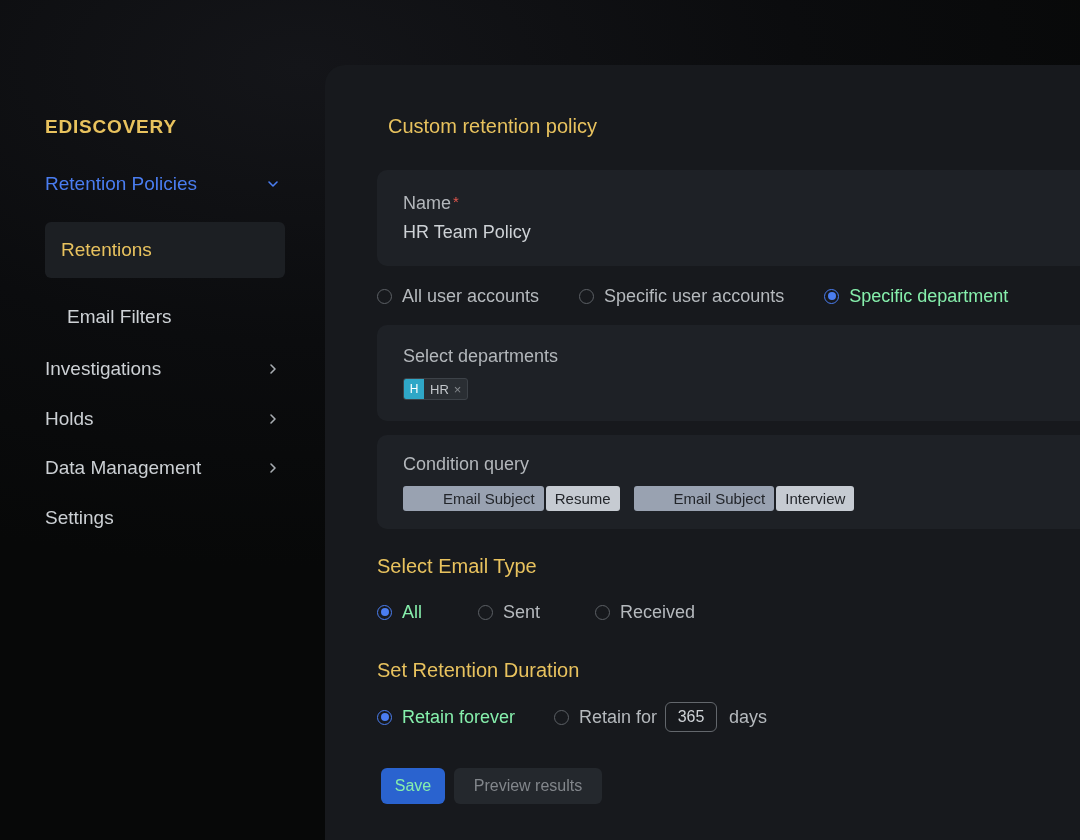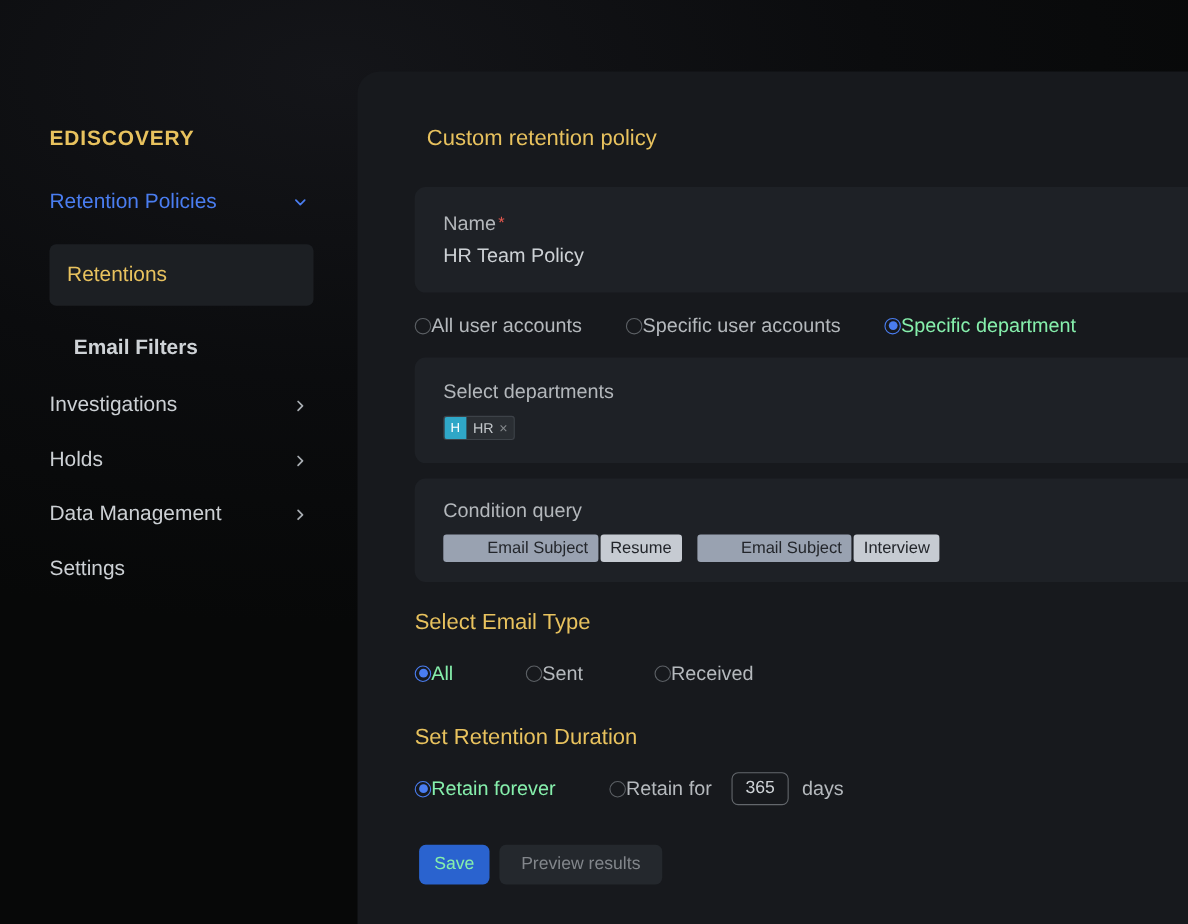--- a/index.html
+++ b/index.html
@@ -15,21 +15,21 @@
            color:#e8c25e; font-weight:600; }
   .nav-item { position:absolute; left:45px; width:235px; height:26px; display:flex;
               align-items:center; justify-content:space-between; font-size:19px;
               color:#ccd0d4; cursor:pointer; }
   .nav-item .chev { color:#a8adb2; flex:none; }
   .nav-rp { top:171px; color:#4a7df0; }
   .nav-rp .chev { color:#4a7df0; }
   .nav-retentions { position:absolute; left:45px; top:222px; width:240px; height:56px;
                     background:#1c1f23; border-radius:6px; display:flex; align-items:center;
                     padding-left:16px; font-size:19px; color:#e8c25e; cursor:pointer; }
-  .nav-sub { position:absolute; left:67px; top:306px; font-size:19px; color:#ced2d6; cursor:pointer;font-weight:bold; }
+  .nav-sub { position:absolute; left:67px; top:306px; font-size:19px; color:#ced2d6; cursor:pointer; }
   .nav-inv { top:356px; }
   .nav-holds { top:406px; }
   .nav-dm { top:455px; }
   .nav-settings { top:505px; width:150px; }
 
   
   .panel { position:absolute; left:325px; top:65px; width:755px; height:775px;
            background:#17191d; border-top-left-radius:20px; }
   .title { position:absolute; left:52px; top:50px; font-size:20px; font-weight:500; color:#e8c25e;margin-left:11px; }
 
@@ -37,21 +37,21 @@
   .name-card { top:105px; height:96px; padding:23px 26px; }
   .dept-card { top:260px; height:96px; padding:21px 26px; }
   .cond-card { top:370px; height:94px; padding:19px 26px; }
   .field-label { font-size:18px; color:#b3b7bb; }
   .req { color:#e2574d; margin-left:2px; font-size:15px; vertical-align:2px; }
   .field-value { margin-top:8px; font-size:18px; color:#ced2d6; }
 
   
   .scope-row { position:absolute; left:52px; top:216px; height:30px; display:flex;
                gap:40px; align-items:center; }
-  .opt { display:inline-flex; align-items:center; cursor:pointer; }
+  .opt { display:inline-flex; align-items:center; gap:10px; cursor:pointer; }
   .radio { width:15px; height:15px; border-radius:50%; border:1.5px solid #5c6065; position:relative; flex:none; }
   .radio.sel { border-color:#4a7df0; }
   .radio.sel::after { content:""; position:absolute; inset:2.5px; border-radius:50%; background:#4a7df0; }
   .opt-label { font-size:18px; color:#b5b9bd; }
   .opt.sel .opt-label { color:#86efac; }
 
   
   .chip-row { margin-top:11px; }
   .chip { display:inline-flex; align-items:center; height:22px; background:#2a2e33;
           border:1px solid #3d4248; border-radius:3px; overflow:hidden; }

